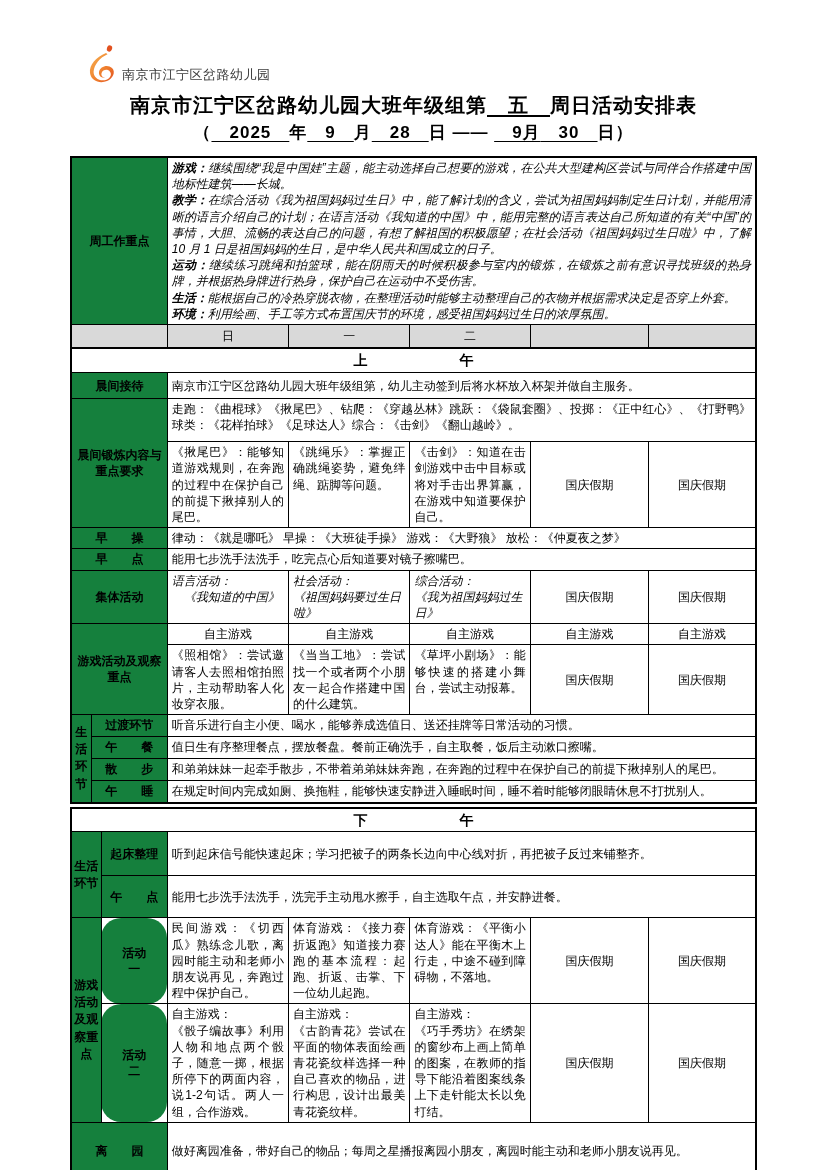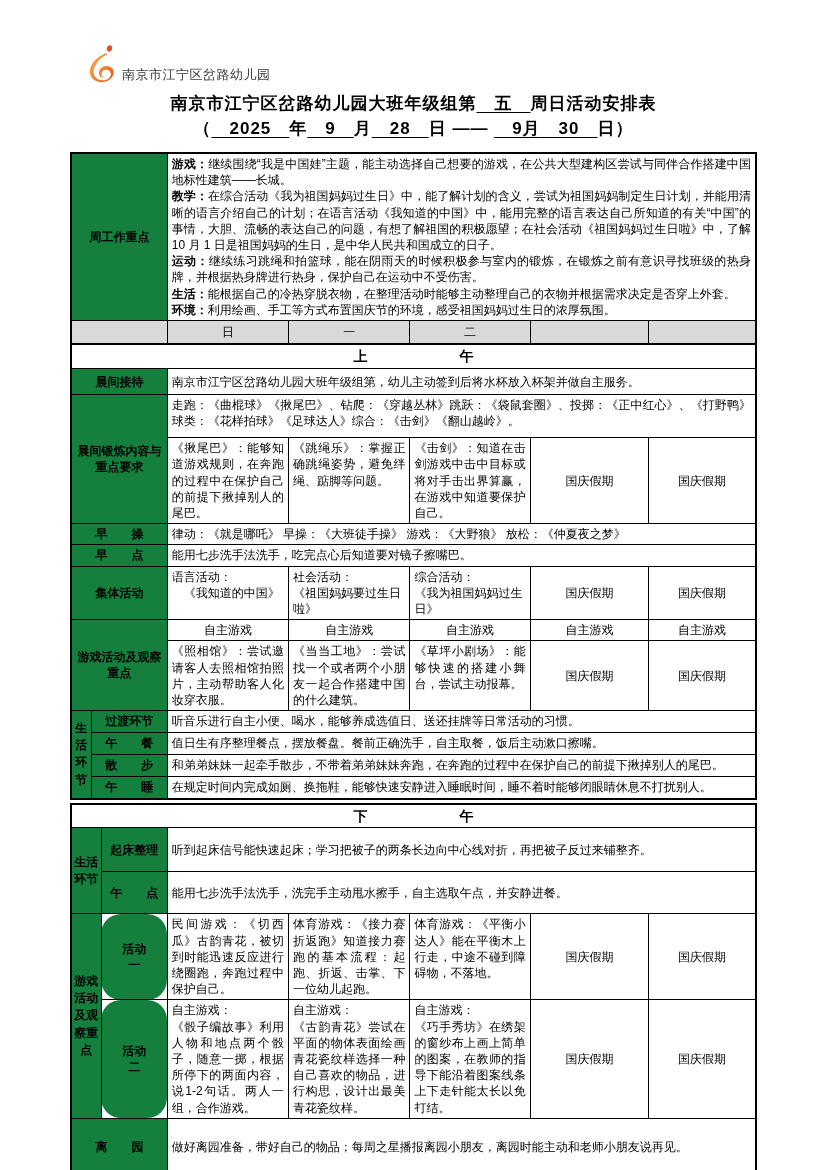--- a/index.html
+++ b/index.html
@@ -3,36 +3,36 @@
 <meta charset="utf-8">
 <style>
   html,body{margin:0;padding:0;background:#ffffff;}
   body{width:827px;height:1170px;font-family:"Liberation Sans",sans-serif;color:#000;}
   .page{padding:42px 70px 0 70px;}
 
   
   .logo-row{display:flex;align-items:flex-end;margin-left:16px;height:44px;}
   .logo-glyph{width:34px;height:42px;flex:0 0 auto;}
   .logo-text{font-size:13px;color:#3a3a3a;margin-left:2px;margin-bottom:2px;letter-spacing:.5px;}
-  .title{margin:6px 0 2px 0;text-align:center;font-size:17px;font-weight:bold;letter-spacing:1px;}
+  .title{margin:6px 0 2px 0;text-align:center;font-size:20px;font-weight:bold;letter-spacing:1px;}
   .title .u{text-decoration:underline;text-underline-offset:3px;}
   .subtitle{text-align:center;font-size:17px;font-weight:bold;margin-bottom:12px;letter-spacing:1px;}
   .subtitle .u{text-decoration:underline;text-underline-offset:3px;}
 
   
   table{border-collapse:collapse;table-layout:fixed;width:687px;margin:0 auto;border:2px solid #000;}
   table.t2{margin-top:3px;}
   td{border:1px solid #000;padding:2px 4px;font-size:12px;line-height:1.35;vertical-align:middle;overflow:hidden;word-break:break-all;}
   .lbl{background:#15803d;font-weight:bold;text-align:center;padding:2px 2px;}
   .gray{background:#d9d9d9;}
   .band{font-weight:bold;font-size:14px;border-top:2px solid #000;}
   .band .band-wrap{display:flex;justify-content:center;gap:92px;}
   .center{text-align:center;}
   .just{text-align:justify;vertical-align:top;}
-  .top{vertical-align:top;}
+  .top{vertical-align:top;font-style:italic;}
   .pre{white-space:pre-line;border-radius:20px;}
   .wf-line{text-align:justify;}
   .wf-head{font-weight:bold;}
   .vlab{padding:2px 1px;line-height:1.45;}
 </style>
 </head>
 <body>
 
 <div class="page">
 
@@ -199,21 +199,21 @@
     </tr>
     <tr style="height:42px">
       <td class="lbl">午　　点</td>
       <td colspan="5">能用七步洗手法洗手，洗完手主动甩水擦手，自主选取午点，并安静进餐。</td>
     </tr>
 
     <tr>
       <td rowspan="2" class="lbl vlab">游戏活动及观察重点</td>
       <td class="lbl pre">活动
 一</td>
-      <td class="just">民间游戏：《切西瓜》古韵青花，被切到时能迅速反应进行绕圈跑，奔跑过程中保护自己。</td>
+      <td class="just">民间游戏：《切西瓜》熟练念儿歌，离园时能主动和老师小朋友说再见，奔跑过程中保护自己。</td>
       <td class="just">体育游戏：《接力赛折返跑》知道接力赛跑的基本流程：起跑、折返、击掌、下一位幼儿起跑。</td>
       <td class="just">体育游戏：《平衡小达人》能在平衡木上行走，中途不碰到障碍物，不落地。</td>
       <td class="center">国庆假期</td>
       <td class="center">国庆假期</td>
     </tr>
     <tr>
       <td class="lbl pre">活动
 二</td>
       <td class="just pre">自主游戏：
 《骰子编故事》利用人物和地点两个骰子，随意一掷，根据所停下的两面内容，说1-2句话。两人一组，合作游戏。</td>

